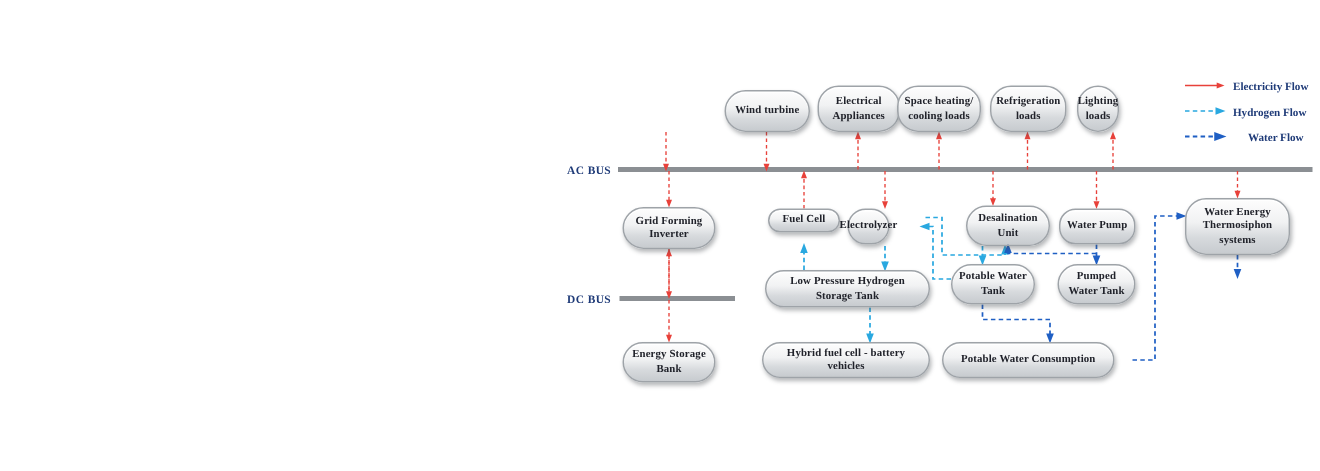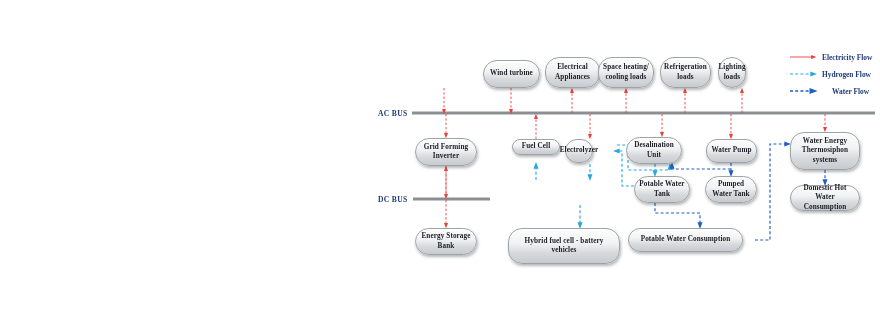--- a/index.html
+++ b/index.html
@@ -161,44 +161,44 @@
 
   <div class="node" style="left:415px;top:138px;width:62px;height:28px;">
     <span>Grid Forming Inverter</span>
   </div>
   <div class="node" style="left:512px;top:139px;width:48px;height:16px;">
     <span>Fuel Cell</span>
   </div>
   <div class="node" style="left:565px;top:139px;width:28px;height:24px;">
     <span>Electrolyzer</span>
   </div>
-  <div class="node" style="left:626px;top:137px;width:56px;height:27px;">
+  <div class="node" style="left:644px;top:137px;width:56px;height:27px;">
     <span>Desalination Unit</span>
   </div>
   <div class="node" style="left:706px;top:139px;width:51px;height:24px;border-radius:11px;">
     <span>Water Pump</span>
   </div>
   <div class="node" style="left:790px;top:132px;width:70px;height:38px;">
     <span>Water Energy Thermosiphon systems</span>
   </div>
 
+  <div class="node" style="left:510px;top:180px;width:110px;height:25px;">
+    <span>Low Pressure Hydrogen Storage Tank</span>
+  </div>
   <div class="node" style="left:634px;top:176px;width:56px;height:27px;">
     <span>Potable Water Tank</span>
   </div>
   <div class="node" style="left:705px;top:176px;width:52px;height:27px;justify-content:center;">
     <span>Pumped Water Tank</span>
   </div>
-  <div class="node" style="left:790px;top:185px;width:70px;height:26px;">
-    <span>Domestic Hot Water Consumption</span>
-  </div>
 
   <div class="node" style="left:415px;top:228px;width:62px;height:27px;">
     <span>Energy Storage Bank</span>
   </div>
-  <div class="node" style="left:508px;top:228px;width:112px;height:36px;">
+  <div class="node" style="left:508px;top:228px;width:112px;height:24px;">
     <span>Hybrid fuel cell - battery vehicles</span>
   </div>
   <div class="node" style="left:628px;top:228px;width:115px;height:24px;">
     <span>Potable Water Consumption</span>
   </div>
 
   <div class="legend">
     <div class="legend-text" style="left:822px;top:53px;">Electricity Flow</div>
     <div class="legend-text" style="left:822px;top:70px;">Hydrogen Flow</div>
     <div class="legend-text" style="left:799px;top:87px;margin-left:33px;">Water Flow</div>

